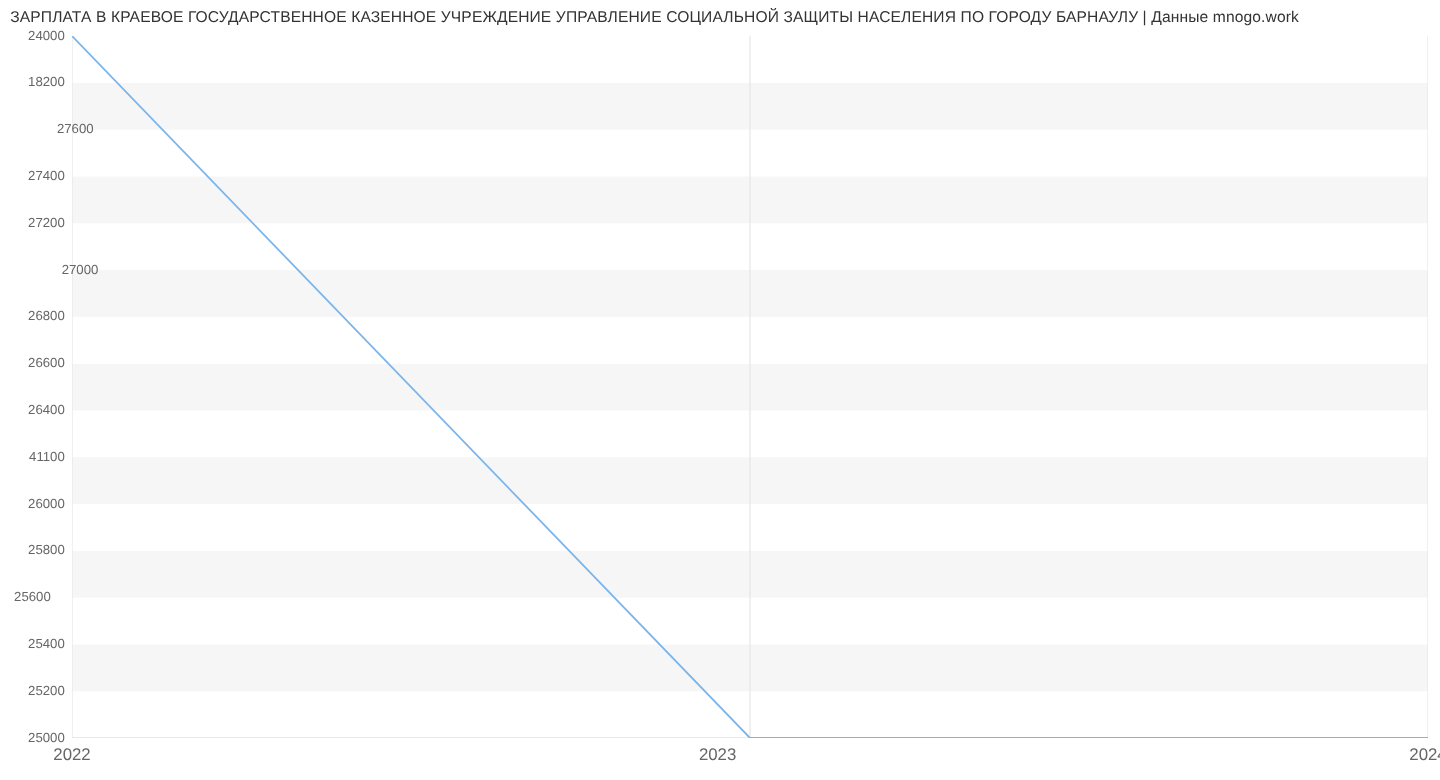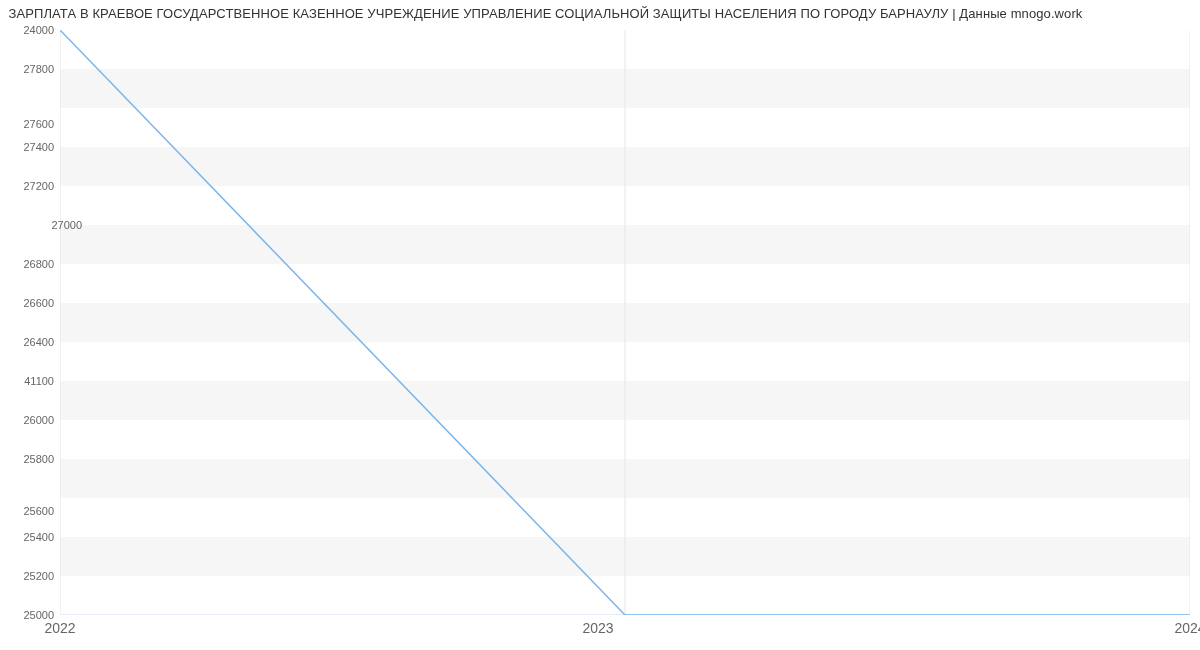--- a/index.html
+++ b/index.html
@@ -88,32 +88,32 @@
         <line x1="565" x2="565" y1="585" y2="591" stroke="#ccd6eb" stroke-width="1"></line>
         <line x1="1130" x2="1130" y1="585" y2="591" stroke="#ccd6eb" stroke-width="1"></line>
         <polyline points="0,0 565,585 1130,585" fill="none" stroke="#7cb5ec" stroke-width="1.5" stroke-linejoin="round"></polyline>
       </svg>
   </div>
 
   <div id="y-axis-labels">
       <div class="y-tick" style="top: 615px;">25000</div>
       <div class="y-tick" style="top: 576px;">25200</div>
       <div class="y-tick" style="top: 537px;">25400</div>
-      <div class="y-tick" style="top: 511px;">25600</div>
+      <div class="y-tick" style="top: 498px; text-align: center;">25600</div>
       <div class="y-tick" style="top: 459px;">25800</div>
       <div class="y-tick" style="top: 420px;">26000</div>
       <div class="y-tick" style="top: 381px;">41100</div>
       <div class="y-tick" style="top: 342px;">26400</div>
       <div class="y-tick" style="top: 303px;">26600</div>
       <div class="y-tick" style="top: 264px;">26800</div>
       <div class="y-tick" style="top: 225px; padding-left: 28px;">27000</div>
       <div class="y-tick" style="top: 186px;">27200</div>
       <div class="y-tick" style="top: 147px;">27400</div>
-      <div class="y-tick" style="top: 124px;">27600</div>
-      <div class="y-tick" style="top: 69px;">27800</div>
+      <div class="y-tick" style="top: 108px; padding-left: 24px;">27600</div>
+      <div class="y-tick" style="top: 69px;">18200</div>
       <div class="y-tick" style="top: 30px;">24000</div>
     </div>
   <div id="x-axis-labels">
       <div class="x-tick" style="left: 60px;">2022</div>
       <div class="x-tick" style="left: 598px;">2023</div>
       <div class="x-tick" style="left: 1190px;">2024</div>
     </div>
 
 </div>
 

